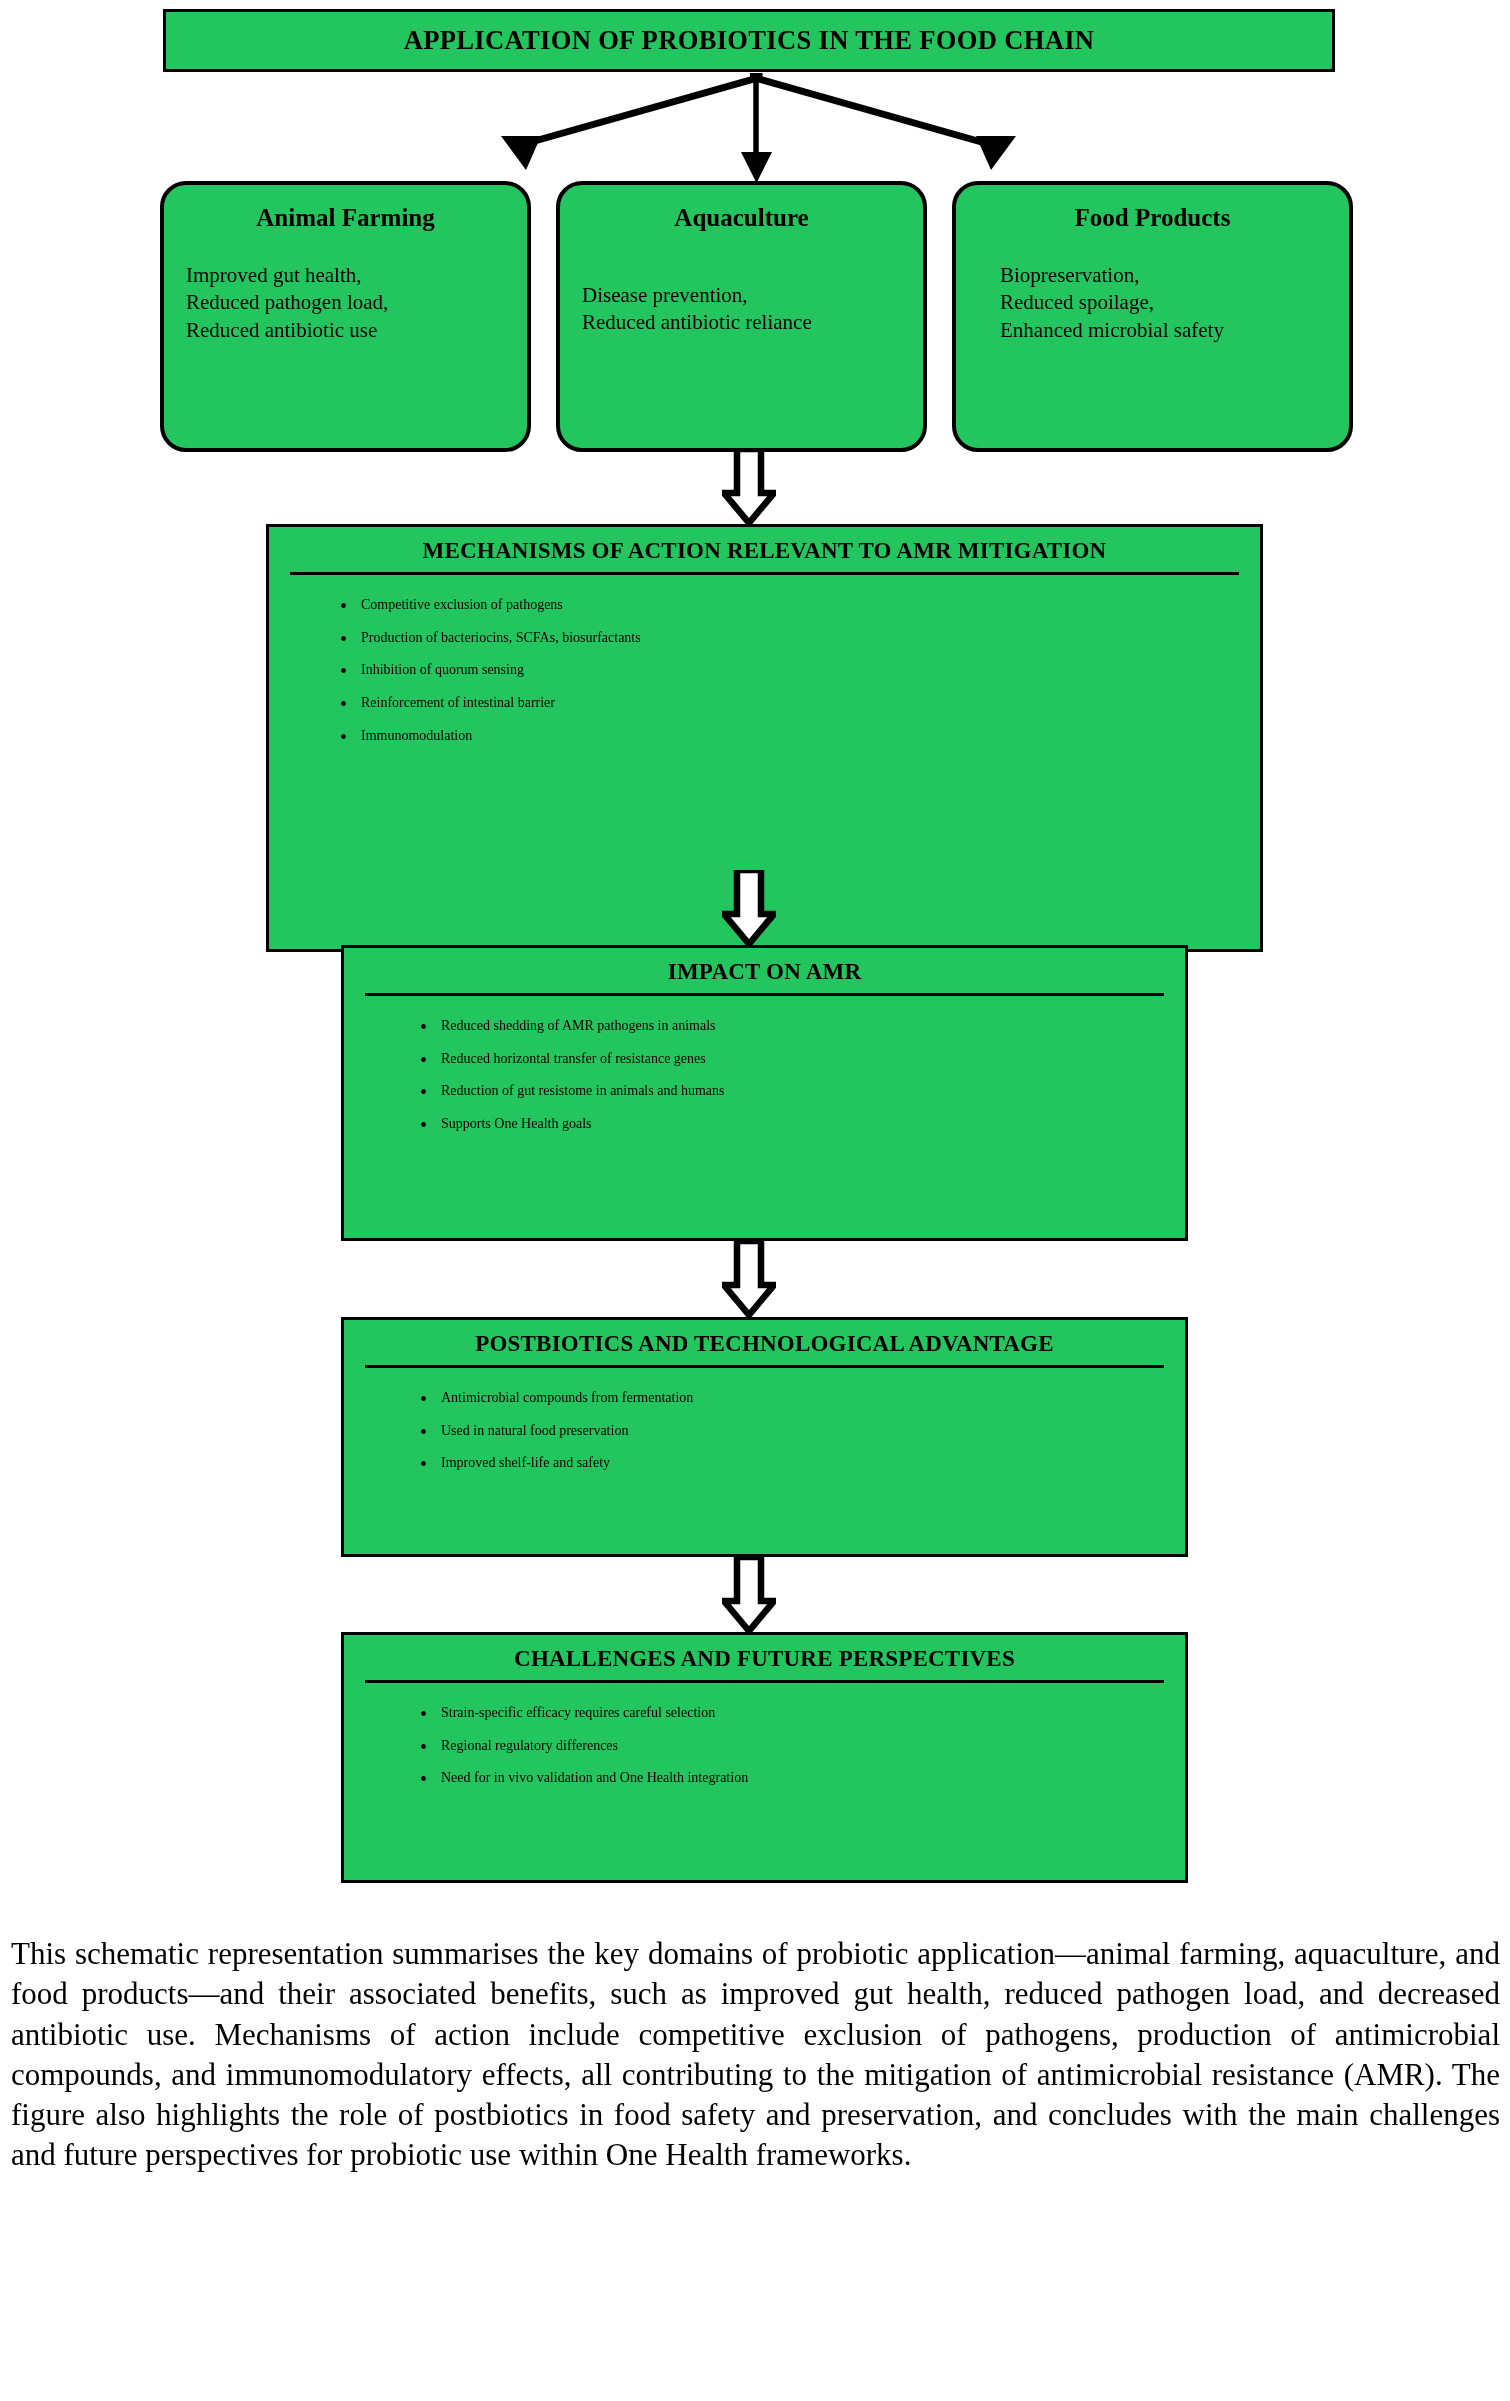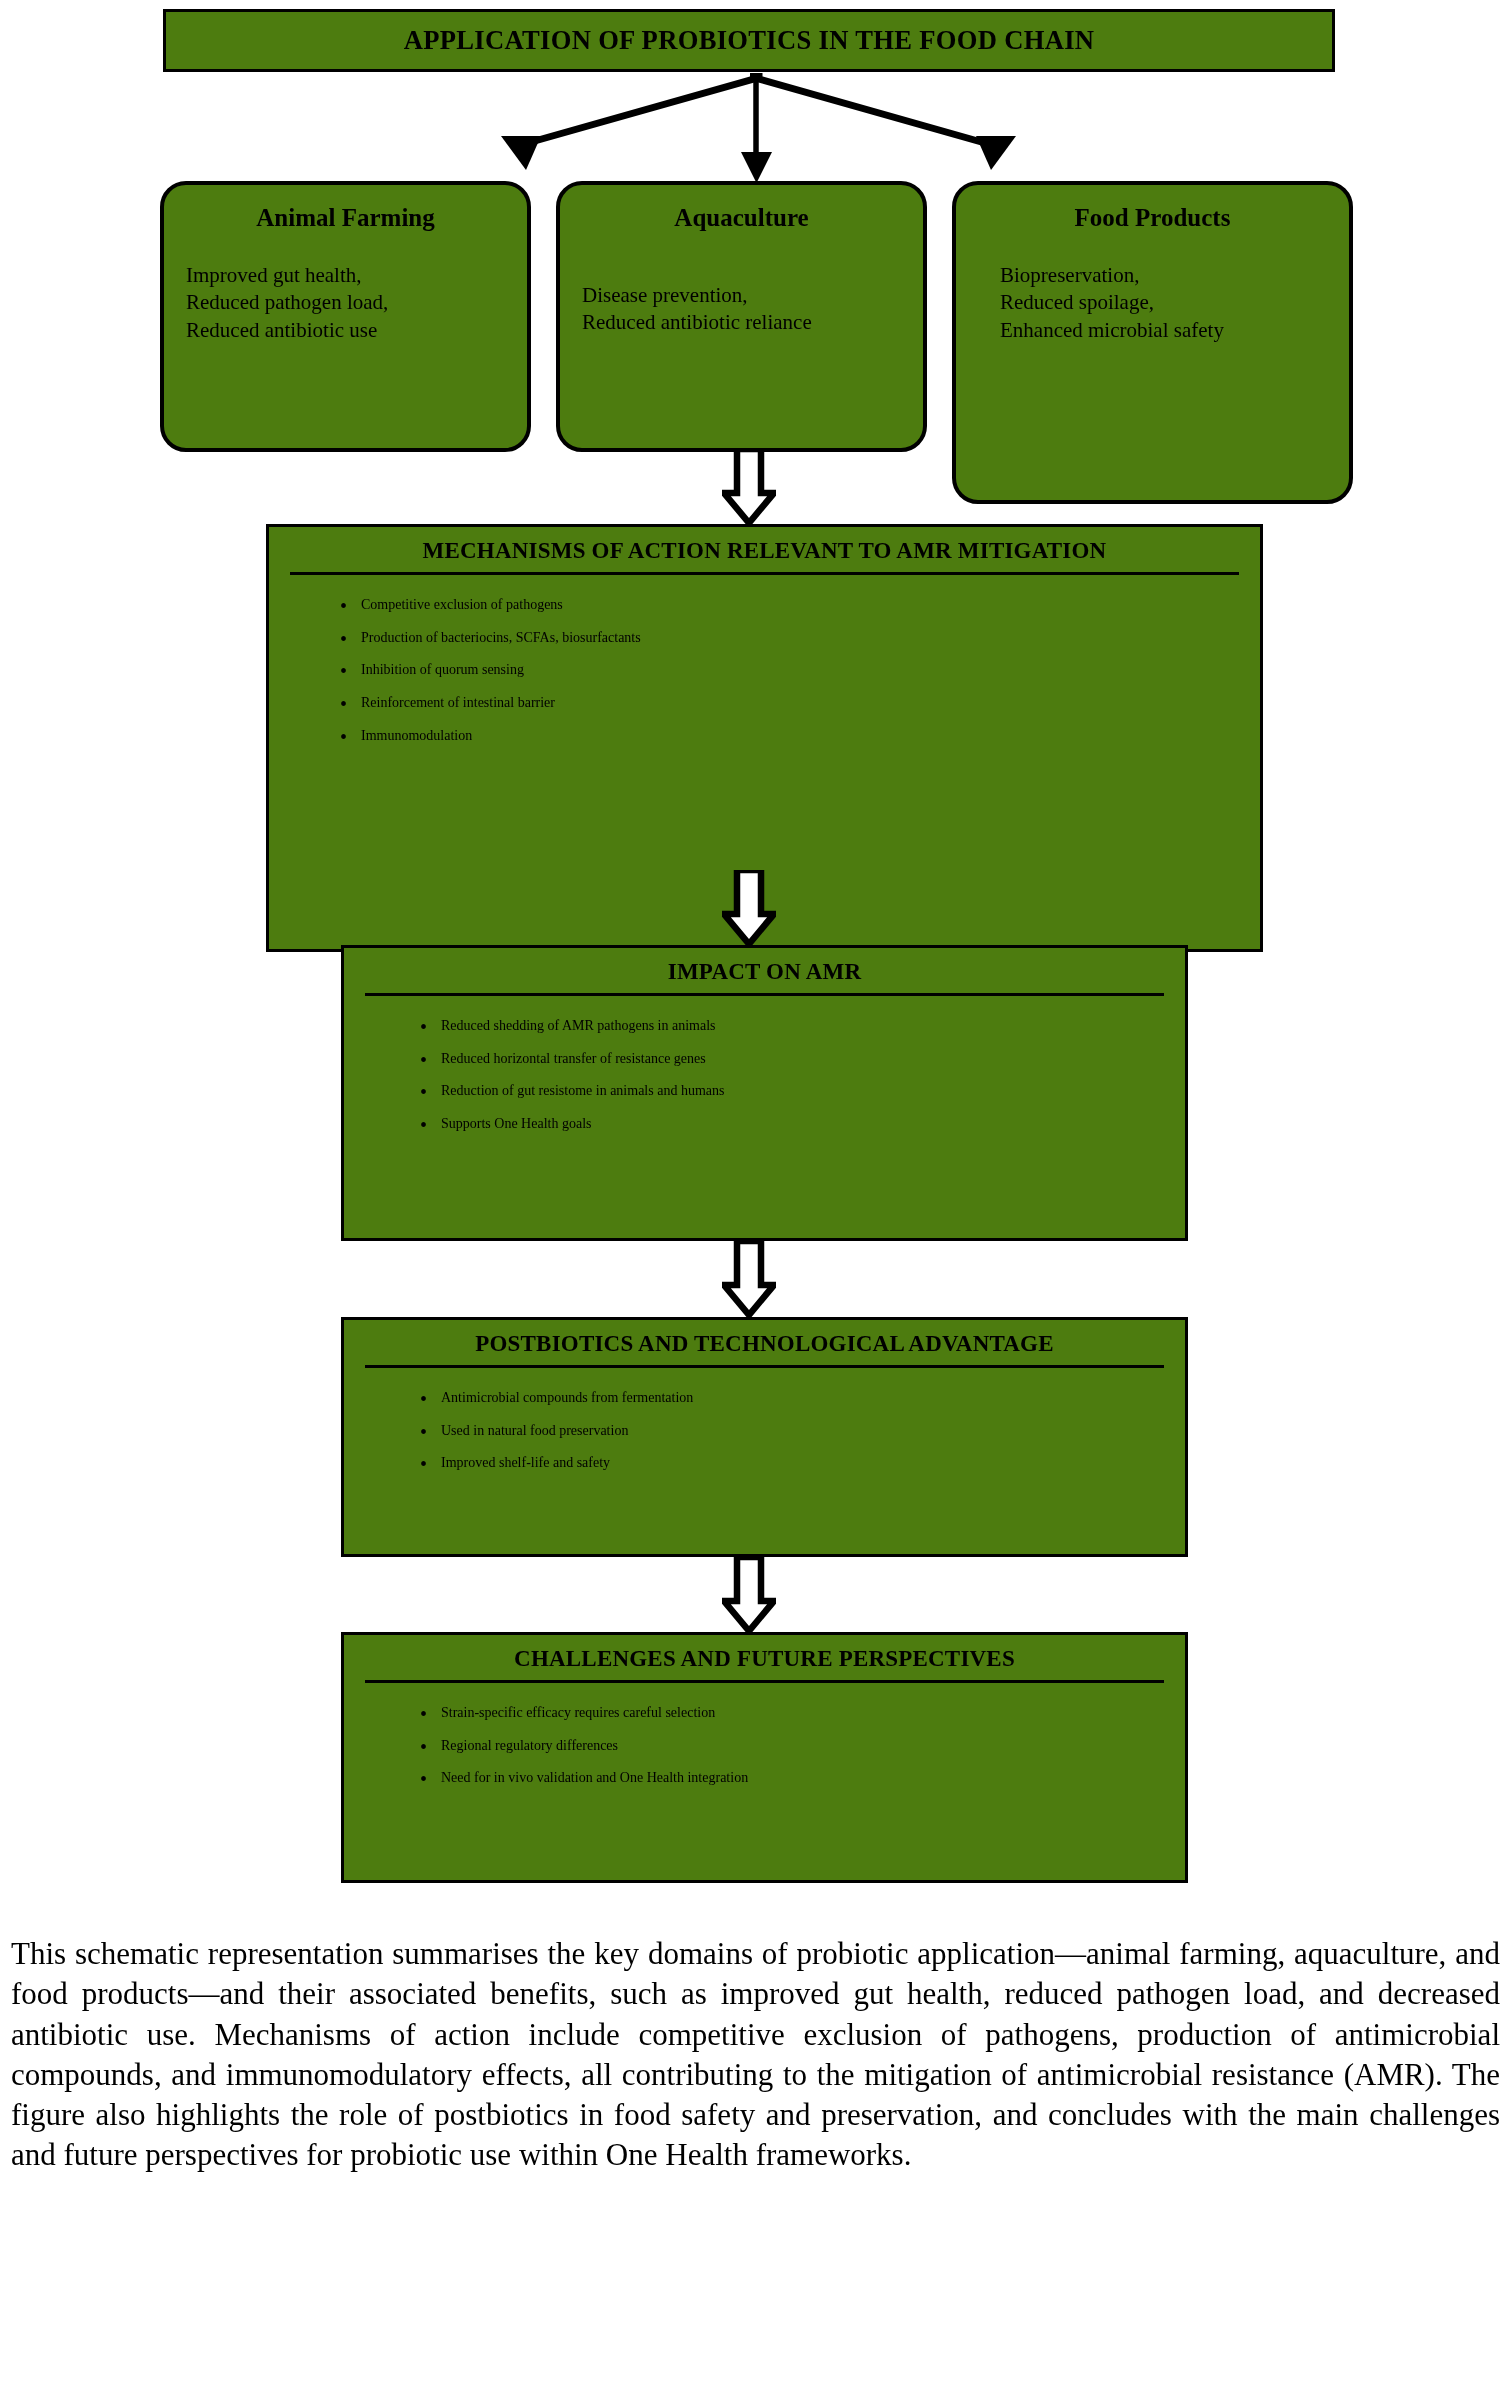--- a/index.html
+++ b/index.html
@@ -1,20 +1,20 @@
 <!DOCTYPE html>
 <html style="font-size:8px"><head>
 <meta charset="utf-8">
 <style>
   html,body{margin:0;padding:0;background:#ffffff;}
   body{width:1510px;height:2401px;position:relative;
        font-family:"Liberation Serif","DejaVu Serif",serif;color:#000;}
 
   
-  .box{position:absolute;background:#4d7c0f;box-sizing:border-box;}
+  .box{position:absolute;background:#22c55e;box-sizing:border-box;}
   .title-box{border:3.5px solid #000;display:flex;align-items:center;justify-content:center;}
   .title-box .t{font-weight:bold;font-size:26.6px;letter-spacing:0.3px;text-align:center;white-space:nowrap;}
 
   .round-box{border:4.5px solid #000;border-radius:26px;box-sizing:border-box;}
   .round-box .hd{font-weight:bold;font-size:25px;text-align:center;margin-top:19px;}
   .round-box .bd{font-size:21px;line-height:1.30;margin-top:30px;padding-left:22px;}
 
   .sec-box{border:3.5px solid #000;box-sizing:border-box;}
   .sec-box .hd{font-weight:bold;font-size:23px;text-align:center;letter-spacing:0.2px;
                margin:11px 20px 0 20px;white-space:nowrap;}
@@ -60,21 +60,21 @@
 Reduced pathogen load,
 Reduced antibiotic use</div>
 </div>
 
 <div class="box round-box" style="left:556px;top:181px;width:371px;height:271px;">
   <div class="hd">Aquaculture</div>
   <div class="bd" style="white-space:pre-line;margin-top:50px;">Disease prevention,
 Reduced antibiotic reliance</div>
 </div>
 
-<div class="box round-box" style="left:952px;top:181px;width:401px;height:323px;">
+<div class="box round-box" style="left:952px;top:181px;width:401px;height:271px;">
   <div class="hd">Food Products</div>
   <div class="bd" style="white-space:pre-line;padding-left:44px;">Biopreservation,
 Reduced spoilage,
 Enhanced microbial safety</div>
 </div>
 
 <div class="conn" style="left:722px;top:449px;width:54px;height:76px;">
   <svg width="54" height="76" viewBox="0 0 108 152">
     <path d="M30 0 L78 0 L78 88 L104 88 L54 148 L4 88 L30 88 Z" fill="#ffffff" stroke="#000" stroke-width="13" stroke-linejoin="miter"></path>
   </svg>

